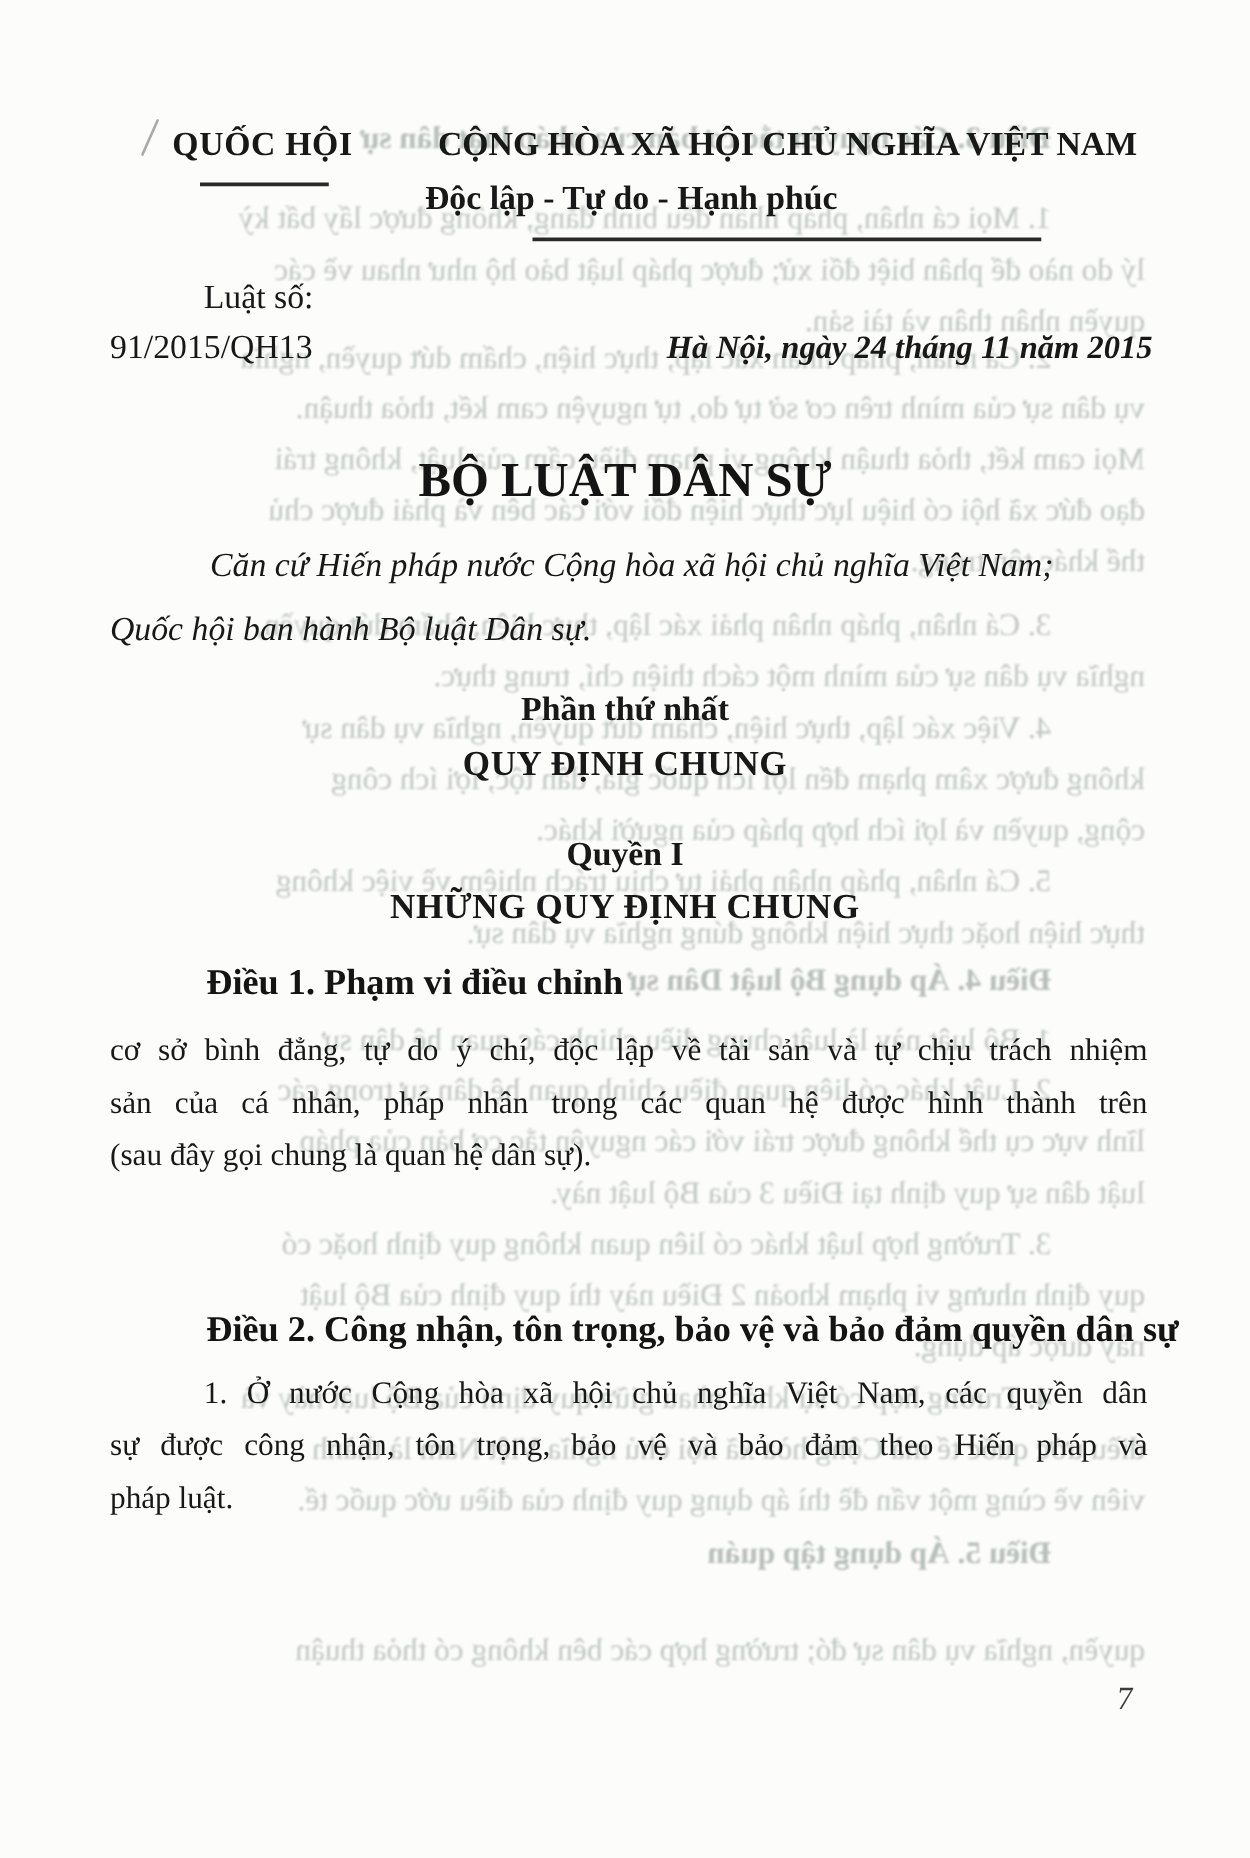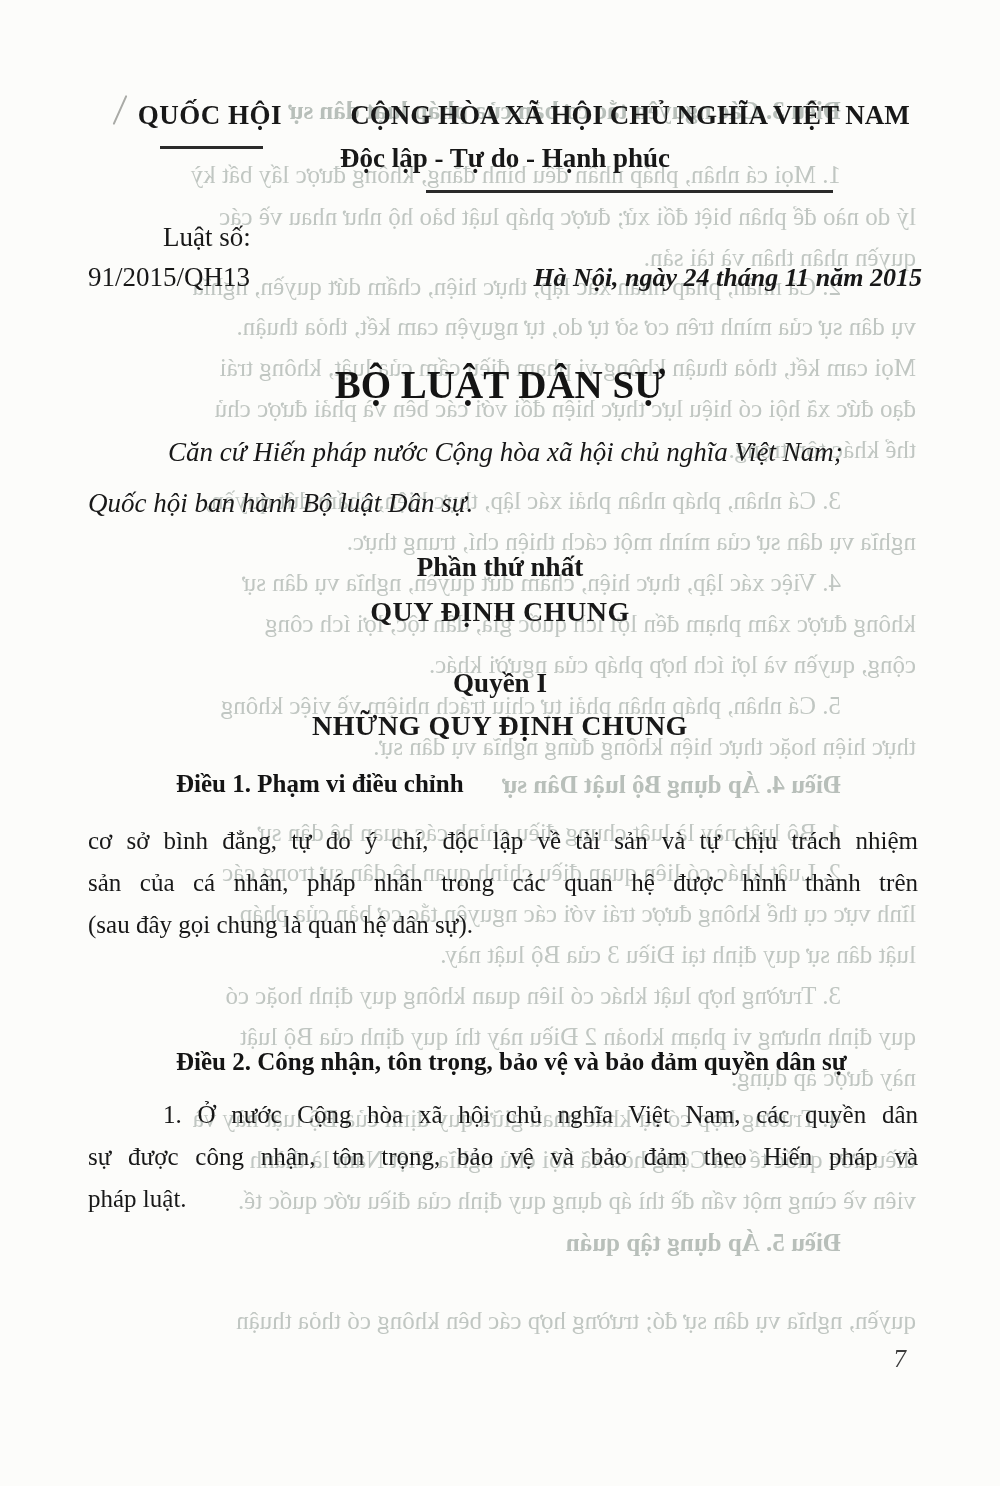--- a/index.html
+++ b/index.html
@@ -82,22 +82,22 @@
   }
   .preamble-2 {
     left: 88px; top: 488px; width: 760px;
     font-size: 27px; font-style: italic;
   }
   .part-label    { left: 0; top: 552px; width: 1000px; text-align: center; font-size: 27px; font-weight: bold; }
   .part-title    { left: 0; top: 596px; width: 1000px; text-align: center; font-size: 28px; font-weight: bold; letter-spacing: 0.5px; }
   .chapter-label { left: 0; top: 668px; width: 1000px; text-align: center; font-size: 27px; font-weight: bold; }
   .chapter-title { left: 0; top: 710px; width: 1000px; text-align: center; font-size: 28px; font-weight: bold; letter-spacing: 0.5px; }
   .art-heading {
-    left: 176px; width: 790px;
-    font-size: 25px; font-weight: bold; color: #141414;
+    left: 165px; width: 790px;
+    font-size: 29px; font-weight: bold; color: #141414;
     white-space: nowrap;
   }
   .art1-heading { top: 770px; }
   .art2-heading { top: 1048px; }
   .para {
     left: 88px; width: 830px;
   }
   .para1 { top: 820px; }
   .para2 { top: 1094px; }
   .para3 { top: 1216px; }

